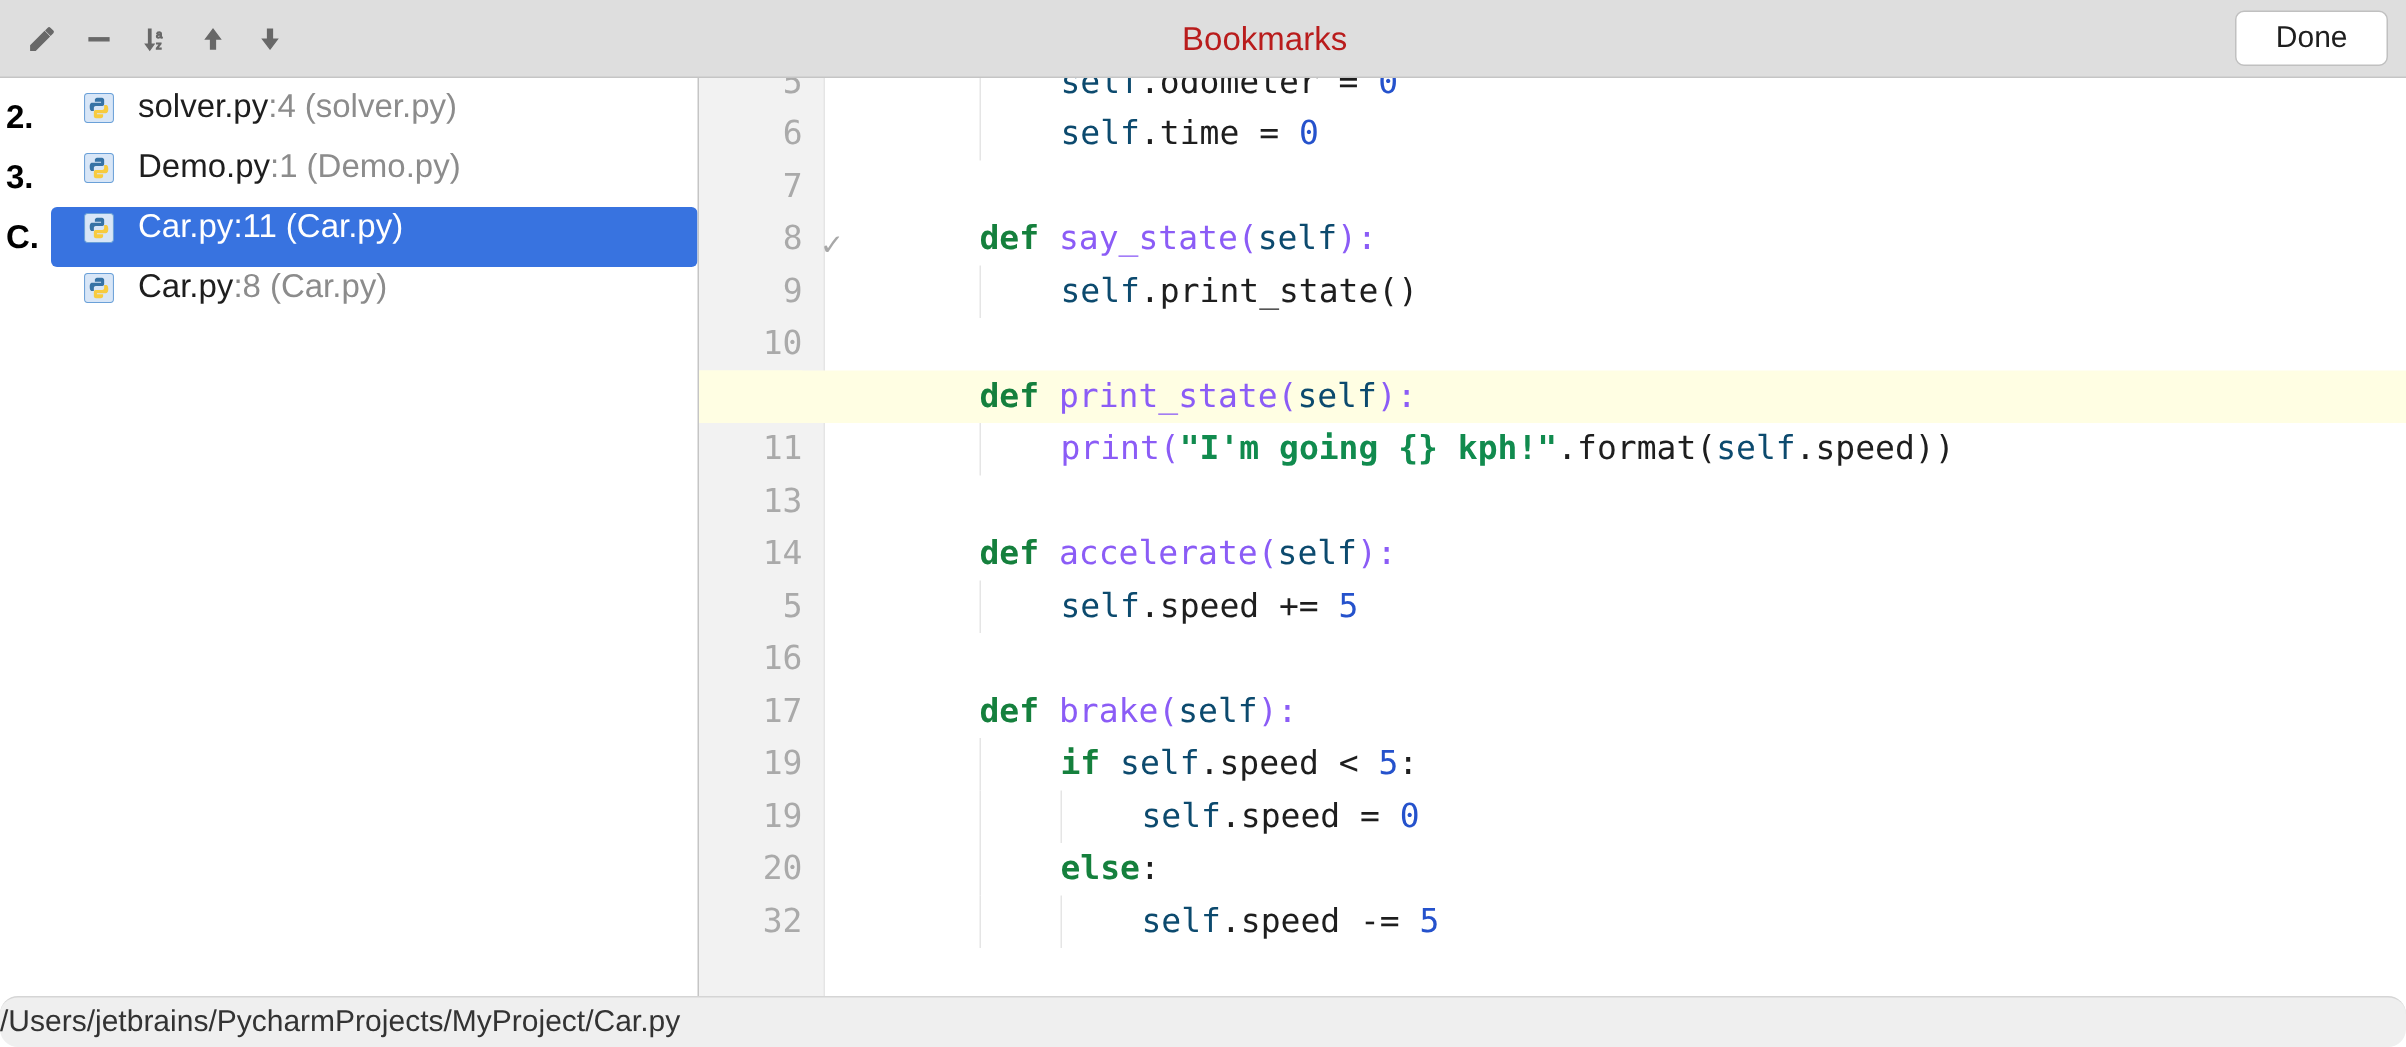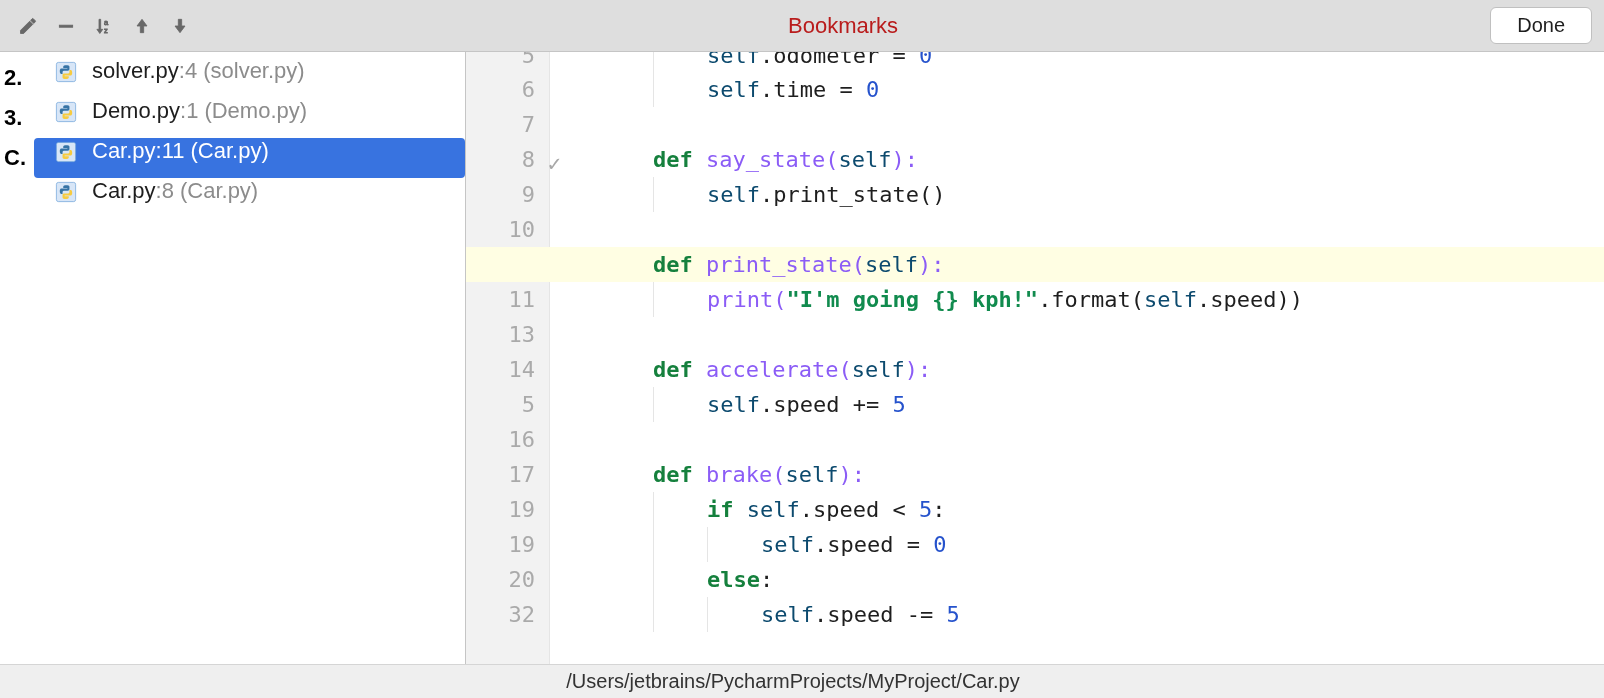--- a/index.html
+++ b/index.html
@@ -178,24 +178,25 @@
     display: inline-block;
     height: 100%;
     vertical-align: top;
   }
   .status {
     height: 34px;
     background: #efefef;
     border-top: 1px solid #d5d5d5;
     display: flex;
     align-items: center;
-    justify-content: center;
+    justify-content: flex-start;
     padding-right: 18px;
     font-size: 20px;
     color: #333;
+    border-radius: 12px;
   }
 </style>
 </head>
 <body>
 
 <div class="toolbar">
   <button class="tb-btn">
     <svg viewBox="0 0 24 24">
         <path d="M3 17.25V21h3.75L17.81 9.94l-3.75-3.75L3 17.25zM20.71 7.04a1 1 0 0 0 0-1.41l-2.34-2.34a1 1 0 0 0-1.41 0l-1.83 1.83 3.75 3.75 1.83-1.83z"></path>
       </svg>

